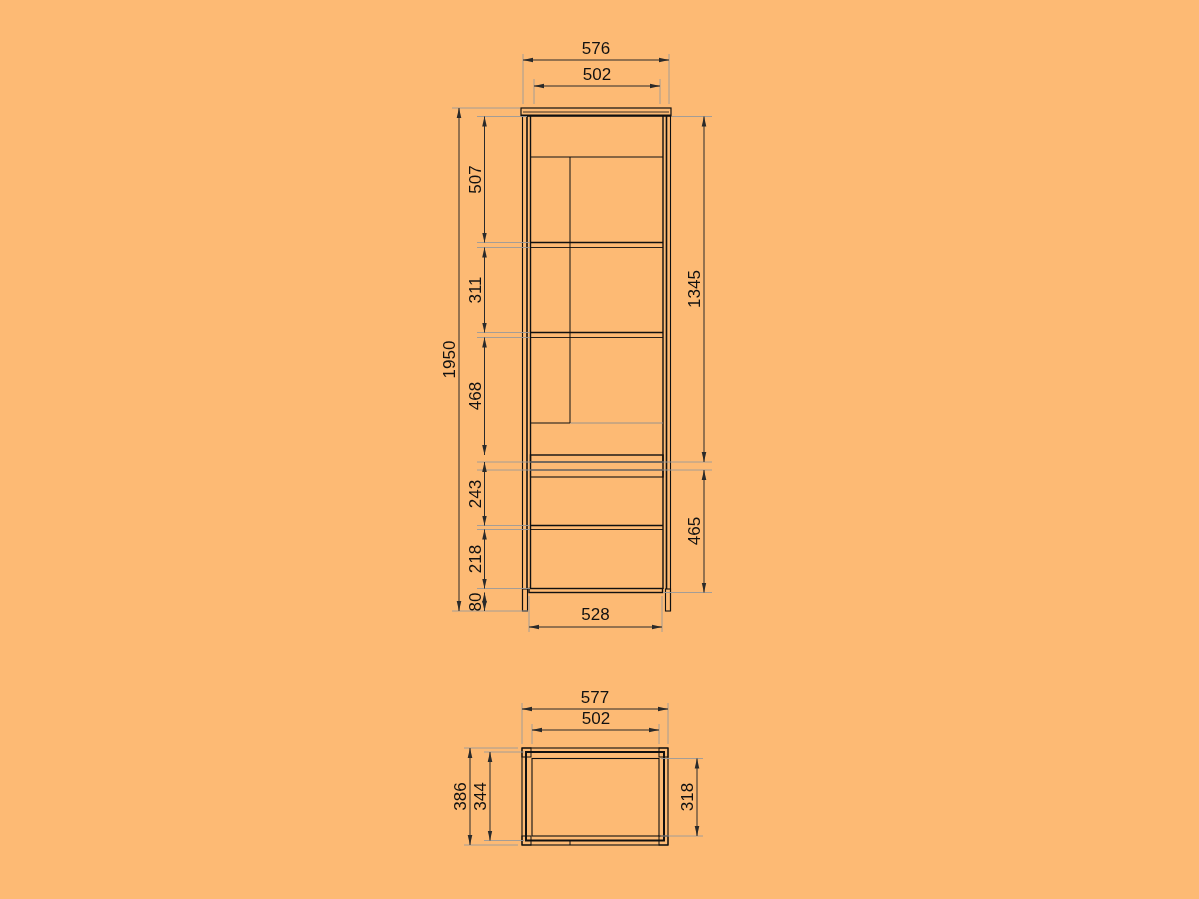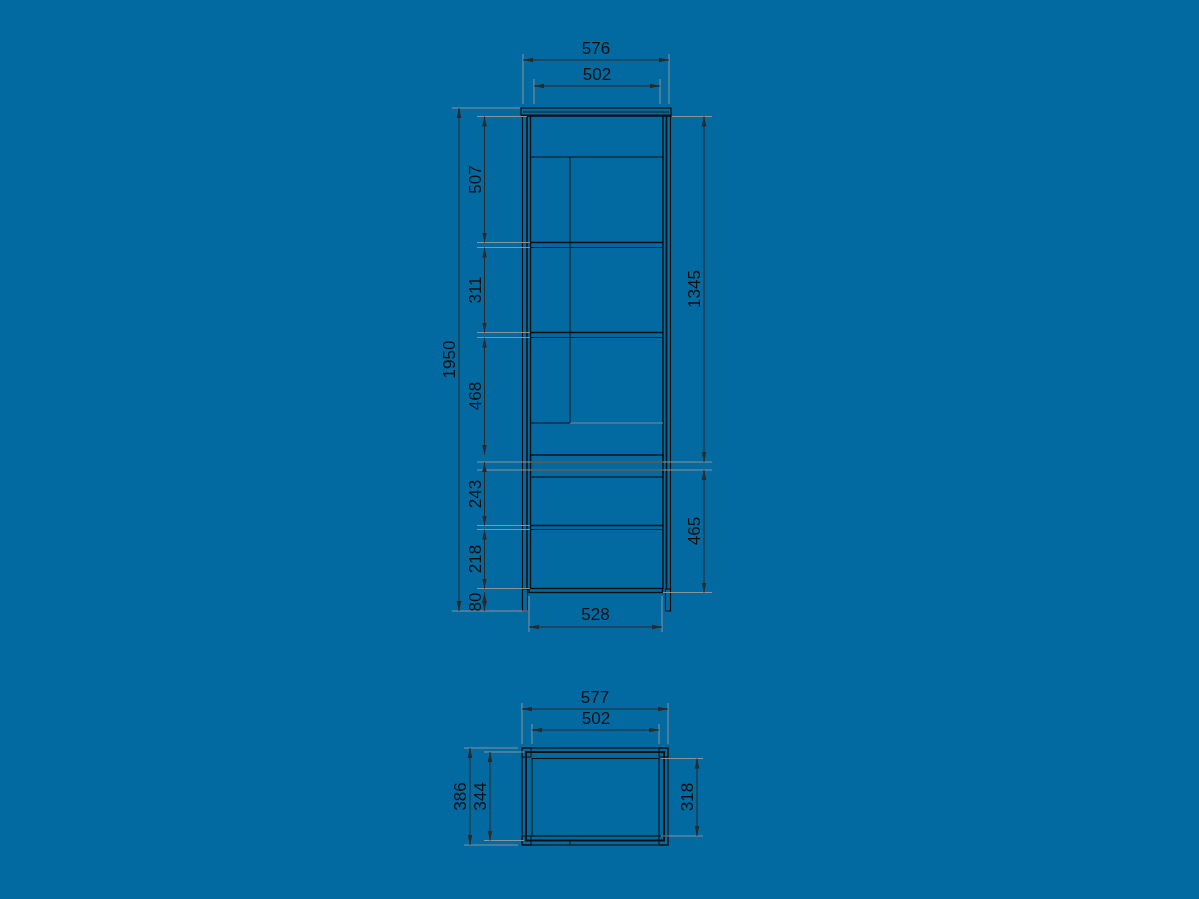--- a/index.html
+++ b/index.html
@@ -4,21 +4,21 @@
 <style>
   html, body {
     margin: 0;
     padding: 0;
     background: #ffffff;
   }
   .stage {
     position: relative;
     width: 1199px;
     height: 899px;
-    background: #0369a1;
+    background: #fdba74;
     overflow: hidden;
   }
   svg text {
     font-family: "Liberation Sans", "DejaVu Sans", sans-serif;
     font-size: 17px;
     fill: #111111;
   }
   .obj  { stroke: #101010; fill: none; }
   .ext  { stroke: #9a9a9a; stroke-width: 0.9; fill: none; }
   .dim  { stroke: #2a2a2a; stroke-width: 1; fill: none; }

